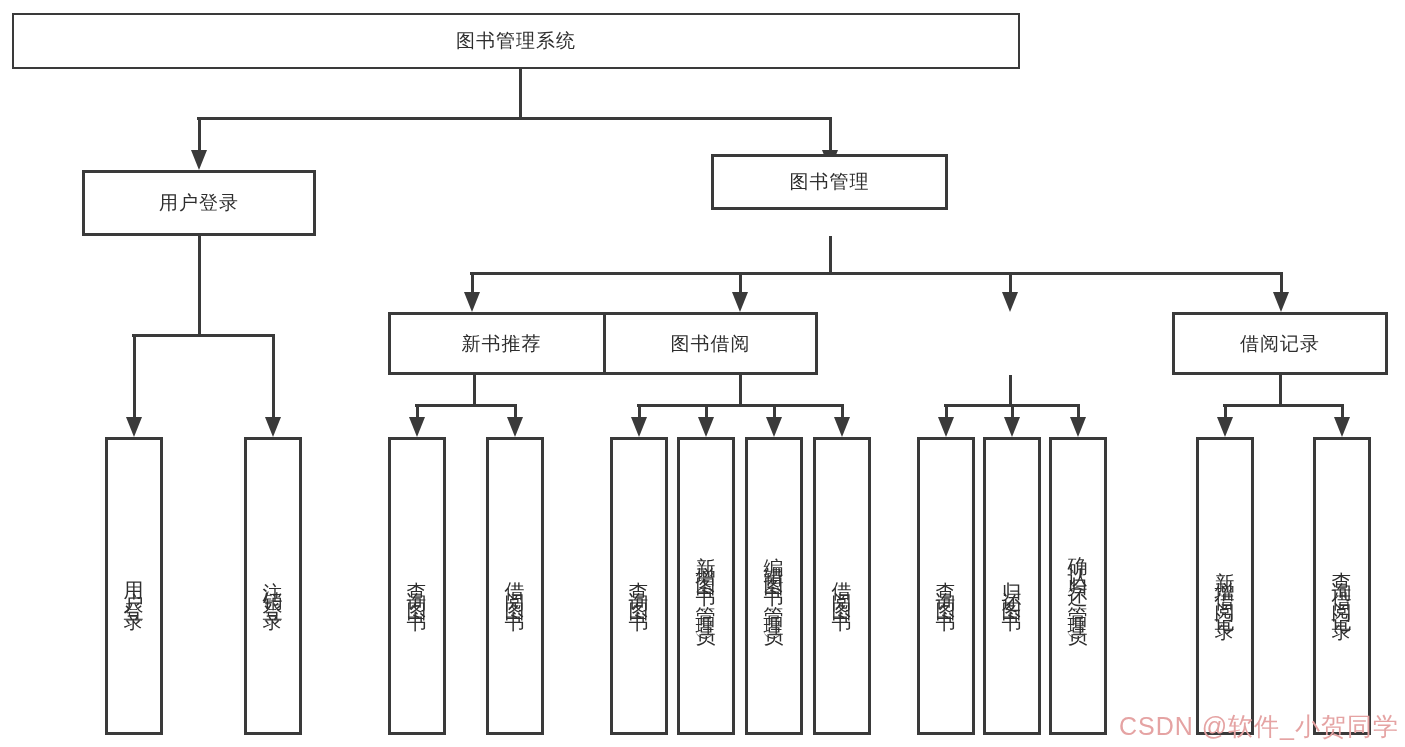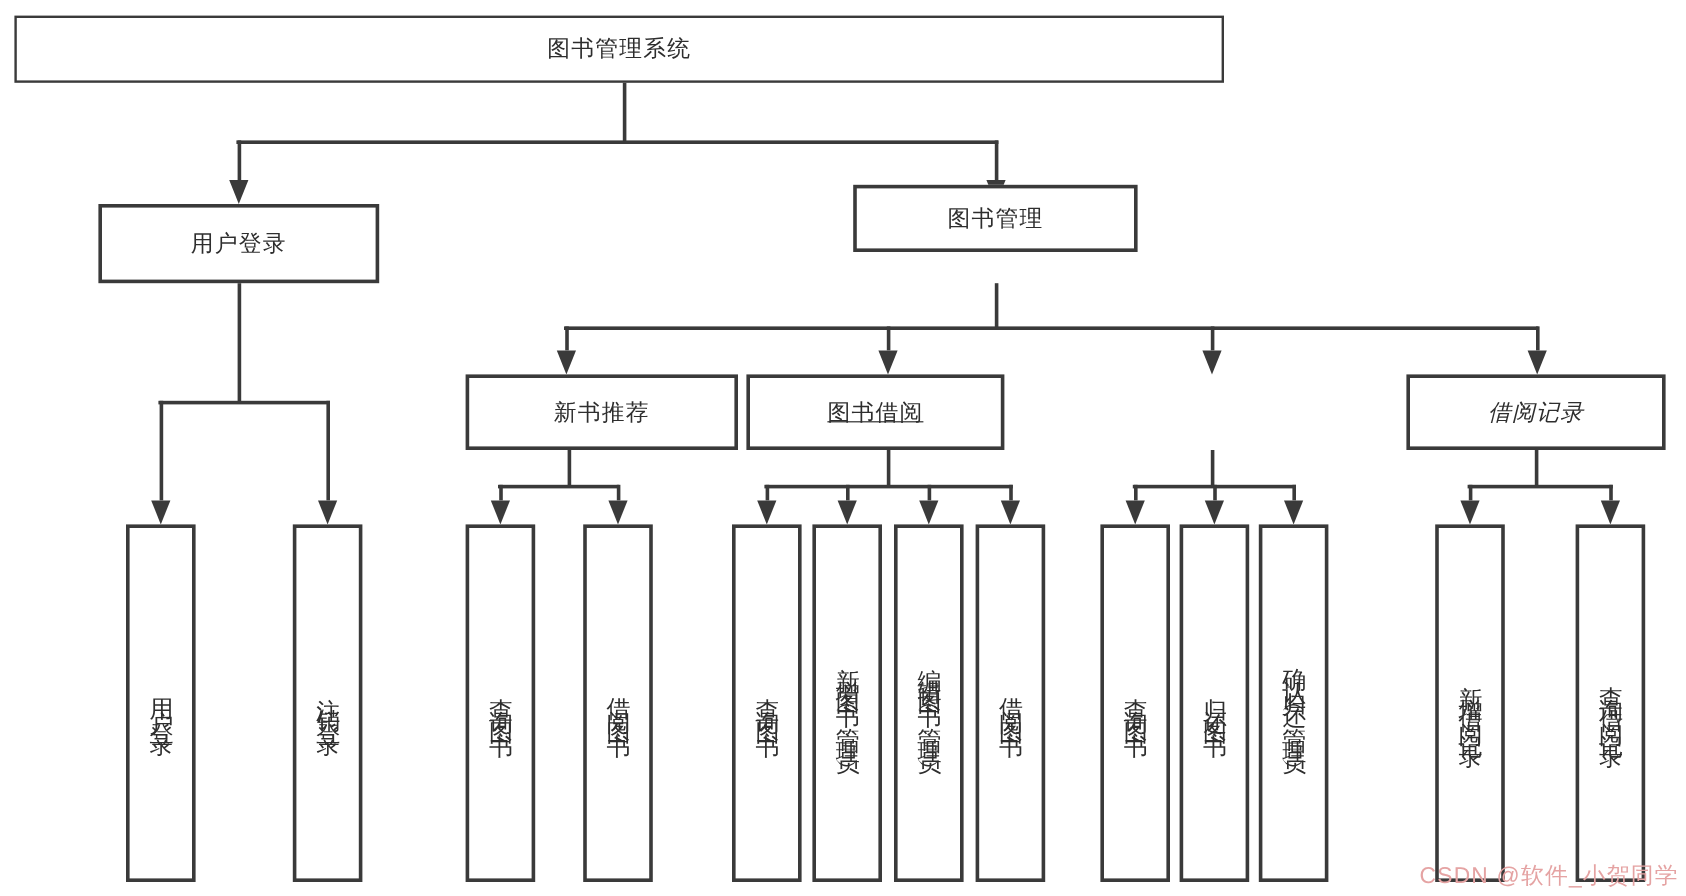--- a/index.html
+++ b/index.html
@@ -70,21 +70,21 @@
     width: 0;
     height: 0;
     border-left: 8px solid transparent;
     border-right: 8px solid transparent;
     border-top: 20px solid var(--line);
   }
   .watermark {
     position: absolute;
     right: 6px;
     bottom: 4px;
-    font-size: 19px;
+    font-size: 25px;
     color: var(--watermark);
     letter-spacing: 1px;
     z-index: 5;
   }
 </style>
 </head>
 <body>
 
 <div id="canvas">
 
@@ -120,24 +120,24 @@
   <div class="vline" style="left:739px; top:272px; height:20px;"></div>
   <div class="arrow" style="left:732px; top:292px;"></div>
   <div class="vline" style="left:1009px; top:272px; height:20px;"></div>
   <div class="arrow" style="left:1002px; top:292px;"></div>
   <div class="vline" style="left:1280px; top:272px; height:20px;"></div>
   <div class="arrow" style="left:1273px; top:292px;"></div>
 
   <div class="box" style="left:361px; top:312px; width:227px; height:63px;margin-left:27px;">
     <span>新书推荐</span>
   </div>
-  <div class="box" style="left:622px; top:312px; width:215px; height:63px;text-decoration:underline;">
+  <div class="box" style="left:603px; top:312px; width:215px; height:63px;">
     <span>图书借阅</span>
   </div>
-  <div class="box" style="left:1172px; top:312px; width:216px; height:63px;font-style:italic;">
+  <div class="box" style="left:1172px; top:312px; width:216px; height:63px;">
     <span>借阅记录</span>
   </div>
 
   <div class="vline" style="left:473px; top:375px; height:31px;"></div>
   <div class="hline" style="left:415px; top:404px; width:101px;"></div>
   <div class="vline" style="left:416px; top:404px; height:13px;"></div>
   <div class="arrow" style="left:409px; top:417px;"></div>
   <div class="vline" style="left:514px; top:404px; height:13px;"></div>
   <div class="arrow" style="left:507px; top:417px;"></div>
 

